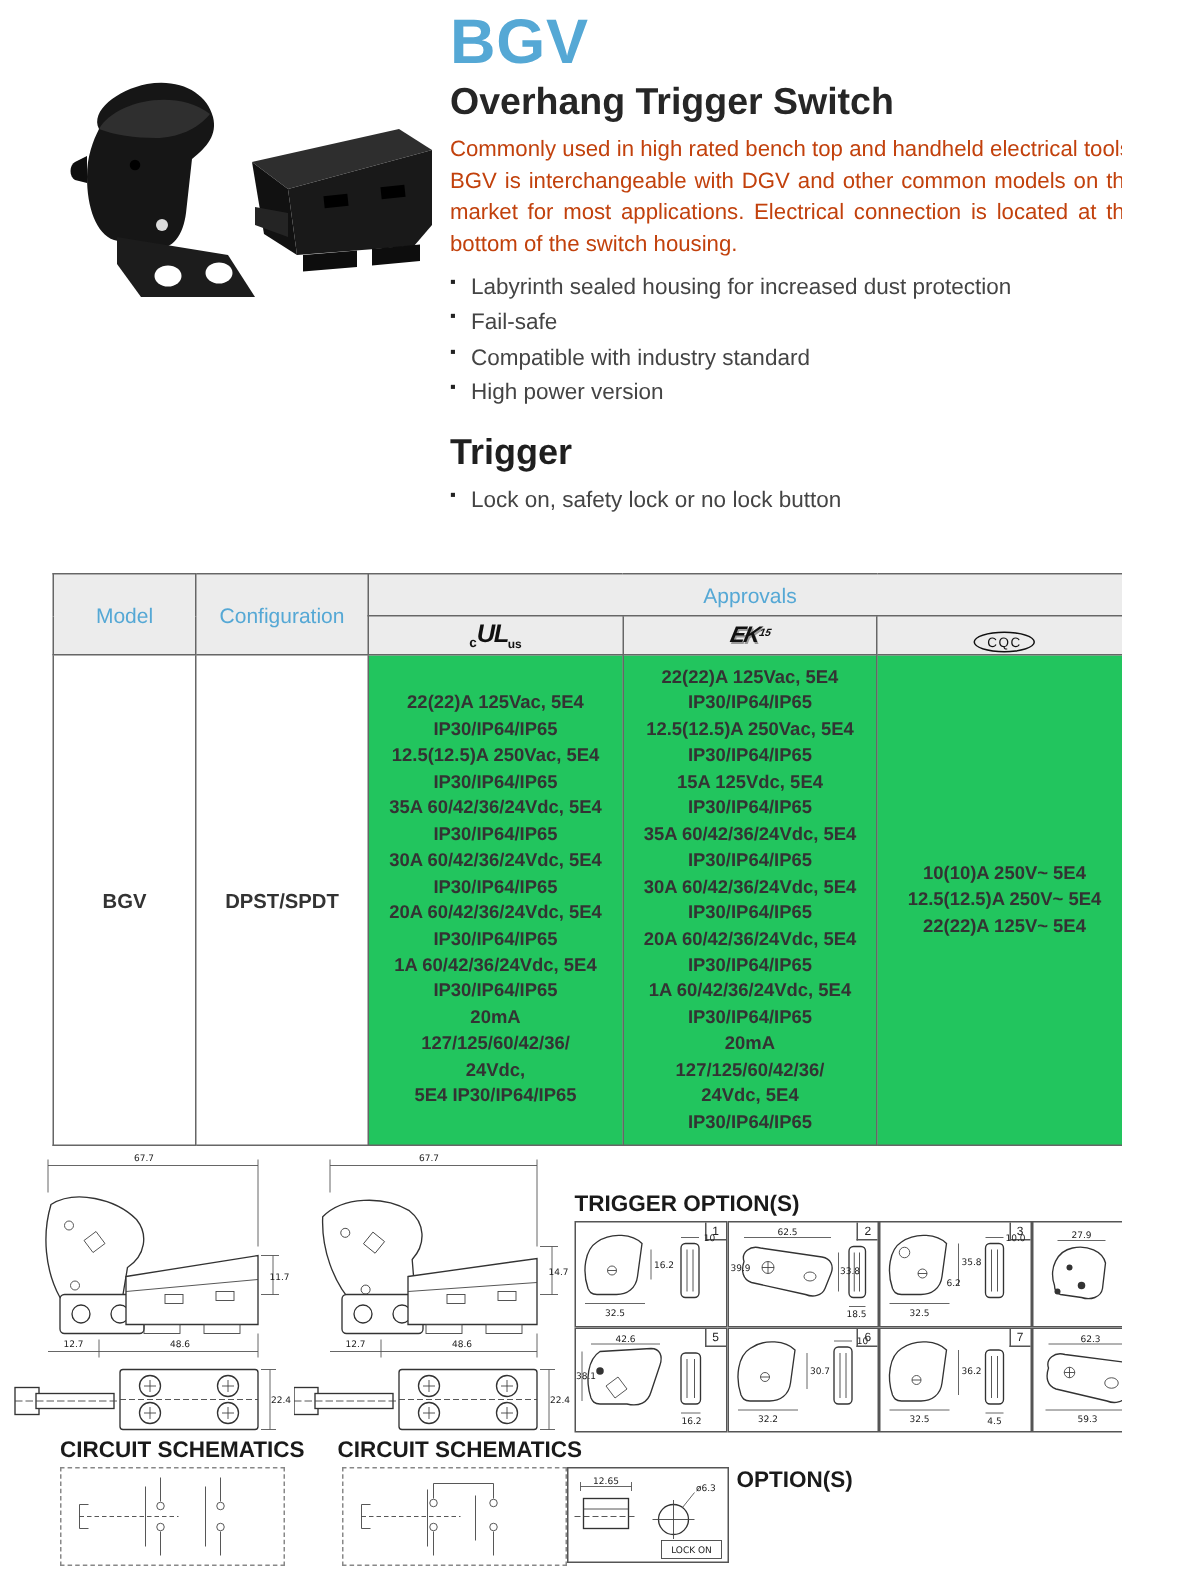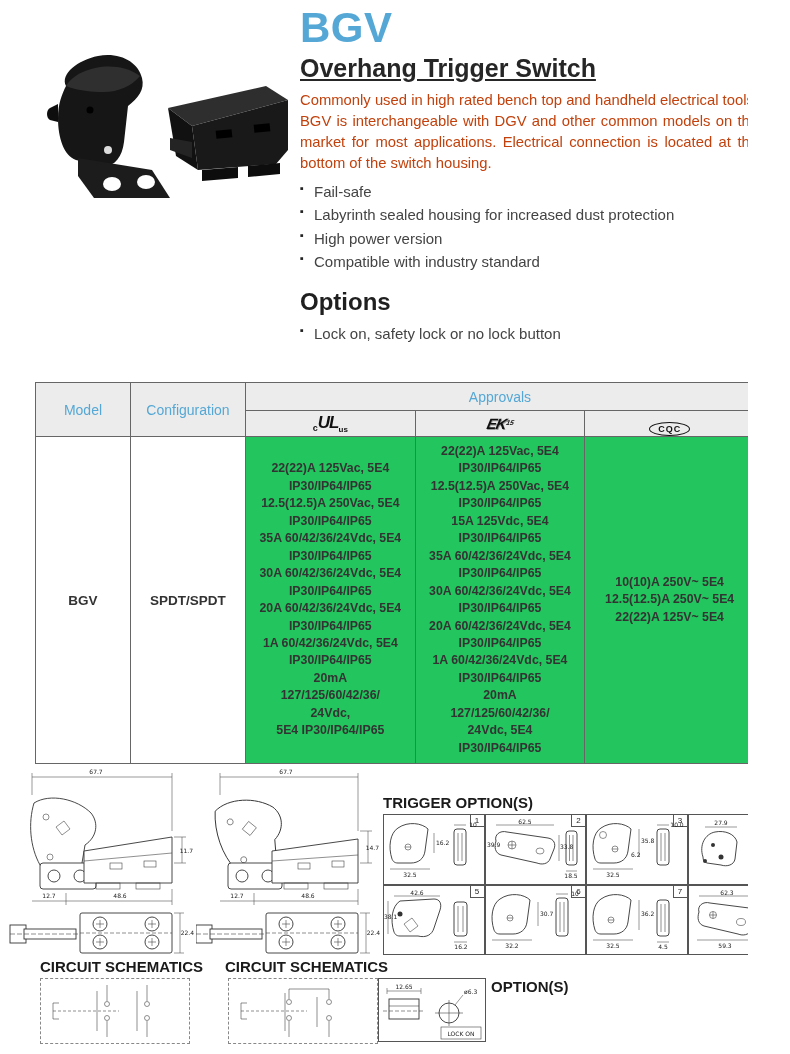--- a/index.html
+++ b/index.html
@@ -3,21 +3,21 @@
 <meta charset="utf-8">
 <style>
   * { margin:0; padding:0; box-sizing:border-box; }
   html,body { background:#fff; }
   body { font-family:"Liberation Sans", sans-serif; color:#333; }
   .page { position:relative; width:748px; height:1054px; background:#fff; overflow:hidden; }
 
   
   .head { position:absolute; left:300px; top:4px; width:458px; }
   .title { font-size:42px; font-weight:bold; color:#55a8d5; letter-spacing:0.5px; }
-  .subtitle { font-size:25px; font-weight:bold; color:#262626; margin-top:2px;text-decoration:underline; }
+  .subtitle { font-size:25px; font-weight:bold; color:#262626; margin-top:2px; }
   .desc { font-size:14.8px; line-height:1.42; color:#c2410c; text-align:justify; margin-top:7px; }
   .sect-h { font-size:24px; font-weight:bold; color:#1f1f1f; margin-top:15px; }
   ul.blist { list-style:none; margin-top:6px; }
   ul.blist li { font-size:15px; color:#444; line-height:1.55; padding-left:14px; position:relative; }
   ul.blist li::before { content:"▪"; position:absolute; left:0; top:0; font-size:11px; color:#222; }
 
   .photo { position:absolute; left:20px; top:46px; width:270px; height:162px; }
 
   
   table.spec { position:absolute; left:35px; top:382px; width:720px; border-collapse:collapse; table-layout:fixed; }
@@ -32,21 +32,21 @@
   td.mc { font-size:13.5px; font-weight:bold; color:#333; text-align:center; vertical-align:middle; background:#fff; }
   
   .ulmark { font-weight:bold; color:#111; }
   .ulmark .pre { font-size:9px; vertical-align:-3px; }
   .ulmark .main { font-size:17px; font-style:italic; letter-spacing:-1px; }
   .ulmark .suf { font-size:8px; vertical-align:-4px; }
   .ekmark { display:inline-block; font-weight:bold; font-style:italic; color:#111; transform:skewX(-12deg); }
   .ekmark .main { font-size:15px; letter-spacing:-1px; text-shadow:1px 1px 0 #999; }
   .ekmark .sup { font-size:7px; vertical-align:4px; }
   .cqcmark { display:inline-block; border:1.5px solid #111; border-radius:50%; padding:1px 8px;
-    font-size:9px; font-weight:bold; color:#111; letter-spacing:1px;margin-top:10px; }
+    font-size:9px; font-weight:normal; color:#111; letter-spacing:1px;margin-top:10px; }
 
   
   .drawing { position:absolute; }
   svg text { font-family:"DejaVu Sans", sans-serif; }
   .dim { stroke:#555; stroke-width:0.6; fill:none; }
   .shape { stroke:#333; stroke-width:0.9; fill:#fff; }
   .thin { stroke:#444; stroke-width:0.6; fill:none; }
   .dimtxt { font-size:6px; fill:#222; }
 
   .small-title { position:absolute; font-size:15px; font-weight:bold; color:#1a1a1a; }
@@ -87,27 +87,27 @@
     <ellipse cx="92" cy="138" rx="9" ry="7" fill="#fff"></ellipse>
     <ellipse cx="126" cy="136" rx="9" ry="7" fill="#fff"></ellipse>
   </svg>
 
   <div class="head">
     <div class="title">BGV</div>
     <div class="subtitle">Overhang Trigger Switch</div>
     <div class="desc">Commonly used in high rated bench top and handheld electrical tools, BGV is interchangeable with DGV and other common models on the market for most applications. Electrical connection is located at the bottom of the switch housing.</div>
 
     <ul class="blist">
+      <li>Labyrinth sealed housing for increased dust protection</li>
       <li>Fail-safe</li>
-      <li>Labyrinth sealed housing for increased dust protection</li>
+      <li>Compatible with industry standard</li>
       <li>High power version</li>
-      <li>Compatible with industry standard</li>
     </ul>
 
-    <div class="sect-h">Options</div>
+    <div class="sect-h">Trigger</div>
     <ul class="blist">
       <li>Lock on, safety lock or no lock button</li>
     </ul>
   </div>
 
   <table class="spec">
     <tbody>
         <tr class="hdr1">
       <th class="h-model" rowspan="2">Model</th>
       <th class="h-conf" rowspan="2">Configuration</th>
@@ -119,21 +119,21 @@
       </td>
       <td class="c2">
         <span class="ekmark"><span class="main">EK</span><span class="sup">15</span></span>
       </td>
       <td class="c3">
         <span class="cqcmark">CQC</span>
       </td>
     </tr>
     <tr>
       <td class="mc">BGV</td>
-      <td class="mc">SPDT/SPDT</td>
+      <td class="mc">DPST/SPDT</td>
       <td class="body-cell c1">22(22)A 125Vac, 5E4
 IP30/IP64/IP65
 12.5(12.5)A 250Vac, 5E4
 IP30/IP64/IP65
 35A 60/42/36/24Vdc, 5E4
 IP30/IP64/IP65
 30A 60/42/36/24Vdc, 5E4
 IP30/IP64/IP65
 20A 60/42/36/24Vdc, 5E4
 IP30/IP64/IP65

